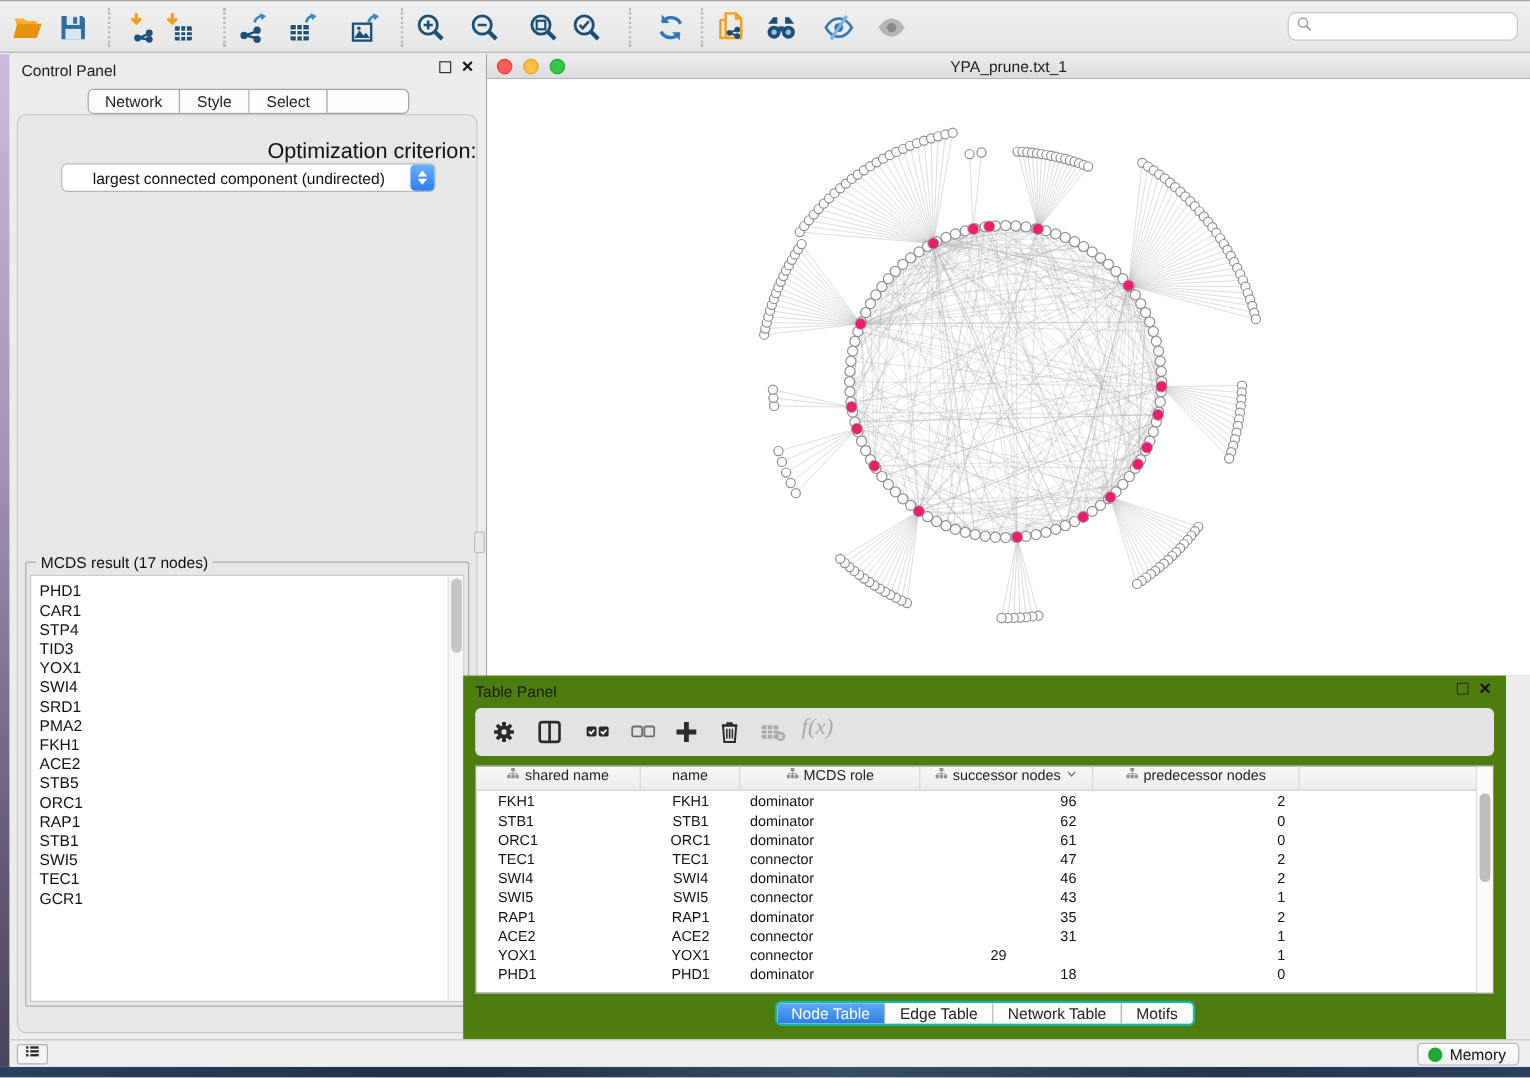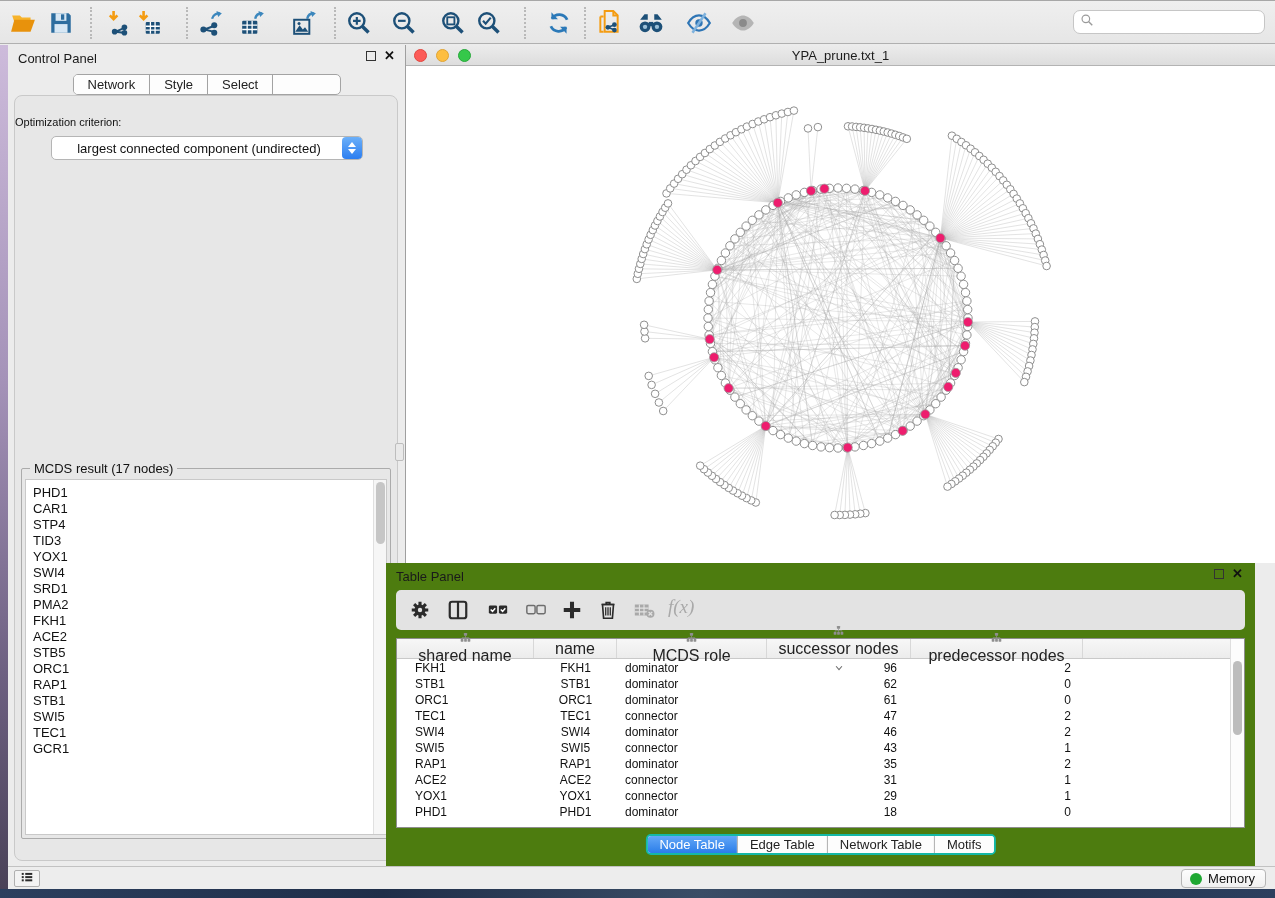--- a/index.html
+++ b/index.html
@@ -24,21 +24,21 @@
   #control-panel { left:8px; top:45px; width:398px; height:821px; background:#ececec; border-right:1px solid #9f9f9f; }
   #cp-title { left:10px; top:6px; font-size:13px; color:#1a1a1a; }
   .panel-btns { position:absolute; top:6px; display:flex; gap:8px; align-items:center; }
   .float-ic { width:10px; height:10px; border:1.6px solid #333; display:inline-block; }
   .close-ic { font-size:13px; font-weight:bold; color:#111; line-height:10px; }
   #cp-tabs { left:50%; transform:translateX(-50%); top:29px; height:21px; display:flex; border:1px solid #a3a3a3; border-radius:5px; background:#fdfdfd; overflow:hidden; z-index:3; }
   .cp-tab { padding:0 14px; font-size:13px; color:#222; display:flex; align-items:center; border-right:1px solid #a3a3a3; cursor:pointer; background:#fdfdfd; }
   .cp-tab:last-child { border-right:none;margin-top:40px; }
   .cp-tab.active { background:linear-gradient(#63a8f7,#2b7de9); color:#fff; }
   #cp-content { left:6px; top:50px; width:384px; height:766px; background:#e7e7e7; border:1px solid #c9c9c9; border-radius:8px; }
-  #opt-label { left:0; top:20px; width:100%; text-align:left; font-size:11px; color:#111; }
+  #opt-label { left:0; top:20px; width:100%; text-align:right; font-size:18px; color:#111; }
   #criterion-select { left:36px; top:40px; width:312px; height:24px; background:#fff; border:1px solid #b5b5b5; border-radius:5px; display:flex; align-items:center; cursor:pointer; }
   #criterion-select .val { flex:1; text-align:center; font-size:13px; color:#111; padding-left:4px; white-space:nowrap; }
   #criterion-select .stepper { width:20px; height:22px; margin-right:0; border-radius:4px; background:linear-gradient(#6cb0f9,#2c7ef0); display:flex; flex-direction:column; align-items:center; justify-content:center; gap:2px; }
   .tri-up { width:0; height:0; border-left:4px solid transparent; border-right:4px solid transparent; border-bottom:5px solid #fff; }
   .tri-dn { width:0; height:0; border-left:4px solid transparent; border-right:4px solid transparent; border-top:5px solid #fff; }
   #cp-buttons { left:0; top:74px; width:100%; display:flex; justify-content:center; gap:13px; }
   .mac-btn { height:23px; padding:0 16px; background:linear-gradient(#ffffff,#f2f2f2); border:1px solid #ababab; border-radius:5px; font-size:13px; color:#111; cursor:pointer; }
   .mac-btn.focused { box-shadow:0 0 0 3px #a9c9f5; border-color:#7aa8e8; }
   #mcds-group { left:6px; top:372px; width:370px; height:371px; border:1px solid #ababab; border-radius:2px; }
   #mcds-group-label { position:absolute; left:8px; top:-8px; background:#e7e7e7; padding:0 4px; font-size:13px; color:#111; }
@@ -65,21 +65,21 @@
   
   #table-panel { left:386px; top:563px; width:869px; height:303px; background:#4d7c0f; }
   #tp-title { left:10px; top:6px; font-size:13px; color:#1a1a1a; }
   #tp-toolbar { left:10px; top:27px; width:849px; height:40px; background:#e3e3e3; border-radius:5px; }
   .tpicon { position:absolute; top:7px; width:28px; height:26px; display:flex; align-items:center; justify-content:center; cursor:pointer; }
   .tpicon svg { width:22px; height:22px; }
   .tpicon.disabled { cursor:default; }
   #fx-label { position:absolute; left:272px; top:6px; font-family:"Liberation Serif",serif; font-style:italic; font-size:19px; color:#a9a9a9; }
   #node-table { left:10px; top:75px; width:849px; height:190px; background:#fff; border:1px solid #8e8e8e; }
   #nt-header { position:absolute; left:0; top:0; width:100%; height:20px; background:linear-gradient(#f7f7f7,#ececec); border-bottom:1px solid #c9c9c9; display:flex; }
-  .nt-hcell { display:flex; align-items:center; justify-content:center; gap:4px; font-size:16px; color:#222; border-right:1px solid #d8d8d8; height:100%; cursor:pointer;flex-direction:column; }
+  .nt-hcell { display:flex; justify-content:center; gap:4px; font-size:12px; color:#222; border-right:1px solid #d8d8d8; height:100%; cursor:pointer; }
   .nt-hcell svg { width:11px; height:11px; }
   #nt-rows { position:absolute; left:0; top:21px; width:100%; }
   .nt-row { display:flex; height:16px; align-items:center; cursor:default; }
   .nt-cell { font-size:12px; color:#111; white-space:nowrap; overflow:hidden; }
   #nt-scroll { position:absolute; right:0; top:0; width:14px; height:100%; background:#fcfcfc; border-left:1px solid #dedede; }
   #nt-thumb { position:absolute; left:2px; top:22px; width:9px; height:74px; background:#bdbdbd; border-radius:5px; }
   #tp-tabs { left:50%; transform:translateX(-50%); top:271px; height:21px; display:flex; border:2px solid #14b8a6; border-radius:5px; background:#fdfdfd; overflow:hidden; }
   .tp-tab { padding:0 12px; font-size:13px; color:#222; display:flex; align-items:center; border-right:1px solid #a8a8a8; cursor:pointer; background:#fdfdfd; }
   .tp-tab:last-child { border-right:none; }
   .tp-tab.active { background:linear-gradient(#63a8f7,#2b7de9); color:#fff; }
@@ -1232,21 +1232,21 @@
           <span class="nt-cell" style="width:137px;text-align:left;padding-left:18px">ACE2</span>
           <span class="nt-cell" style="width:83px;text-align:center;padding-left:0">ACE2</span>
           <span class="nt-cell" style="width:150px;text-align:left;padding-left:8px">connector</span>
           <span class="nt-cell" style="width:144px;text-align:right;padding-right:14px">31</span>
           <span class="nt-cell" style="width:172px;text-align:right;padding-right:12px">1</span>
         </div>
         <div class="nt-row">
           <span class="nt-cell" style="width:137px;text-align:left;padding-left:18px">YOX1</span>
           <span class="nt-cell" style="width:83px;text-align:center;padding-left:0">YOX1</span>
           <span class="nt-cell" style="width:150px;text-align:left;padding-left:8px">connector</span>
-          <span class="nt-cell" style="width:144px;text-align:right;padding-right:14px">29</span>
+          <span class="nt-cell" style="width:144px;text-align:center;padding-right:14px">29</span>
           <span class="nt-cell" style="width:172px;text-align:right;padding-right:12px">1</span>
         </div>
         <div class="nt-row">
           <span class="nt-cell" style="width:137px;text-align:left;padding-left:18px">PHD1</span>
           <span class="nt-cell" style="width:83px;text-align:center;padding-left:0">PHD1</span>
           <span class="nt-cell" style="width:150px;text-align:left;padding-left:8px">dominator</span>
           <span class="nt-cell" style="width:144px;text-align:right;padding-right:14px">18</span>
           <span class="nt-cell" style="width:172px;text-align:right;padding-right:12px">0</span>
         </div>
       </div>

